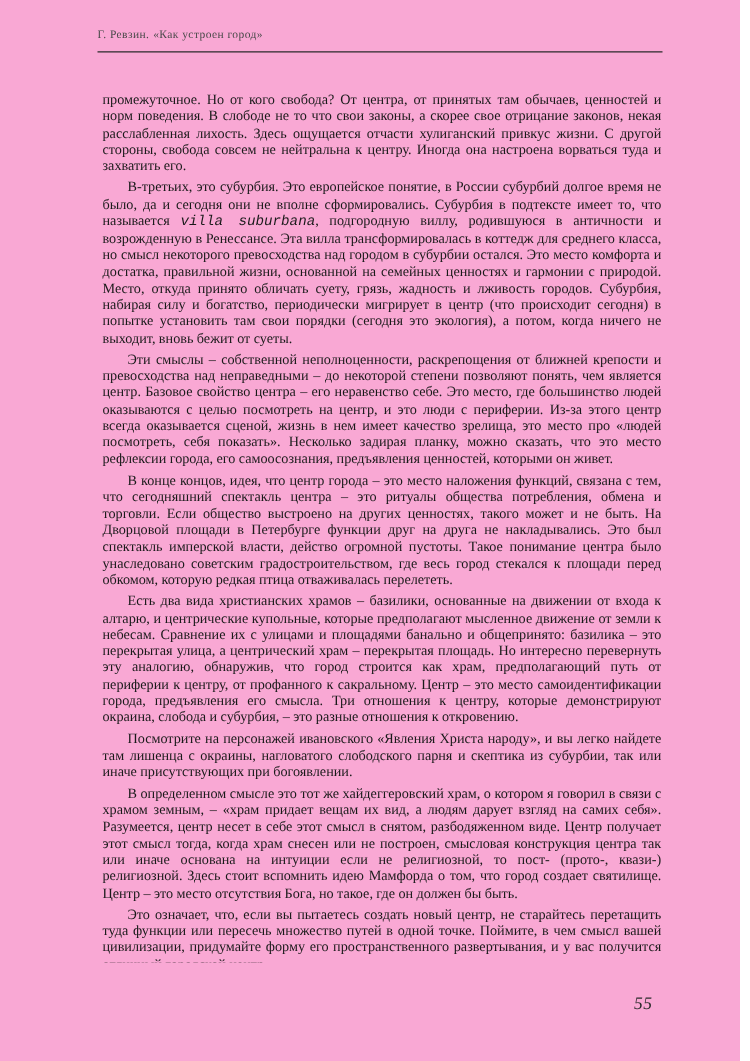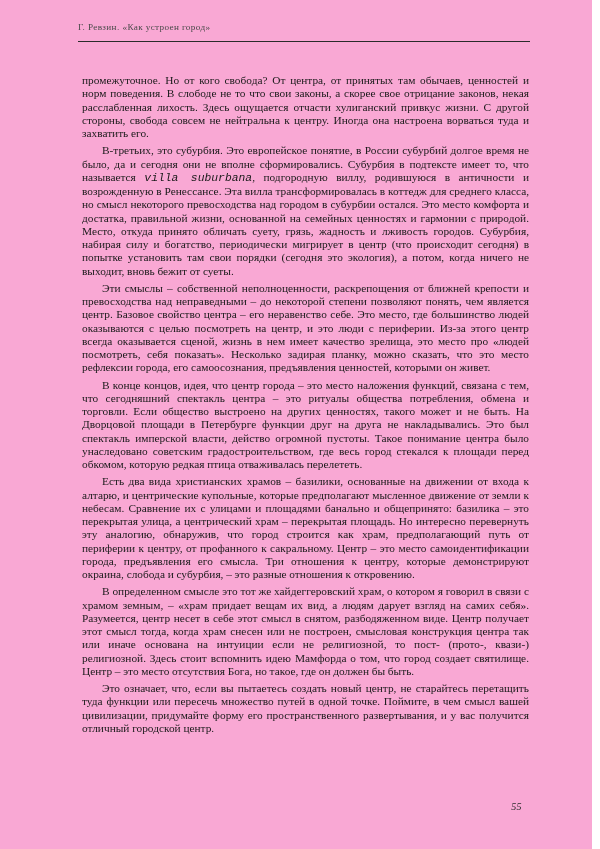--- a/index.html
+++ b/index.html
@@ -77,21 +77,21 @@
   .para i {
     font-style: italic;
     font-family: Liberation Mono, monospace;
   }
 
   
   .folio {
     position: absolute;
     right: 70px;
     bottom: 37px;
-    font-size: 10px;
+    font-size: 14px;
     color: #2b2b2b;
     letter-spacing: 0.4px;
     font-style: italic;
   }
 </style>
 </head>
 <body>
 
 <div class="page">
 
@@ -106,20 +106,21 @@
     <p class="para no-indent">промежуточное. Но от кого свобода? От центра, от принятых там обычаев, ценностей и норм поведения. В слободе не то что свои законы, а скорее свое отрицание законов, некая расслабленная лихость. Здесь ощущается отчасти хулиганский привкус жизни. С другой стороны, свобода совсем не нейтральна к центру. Иногда она настроена ворваться туда и захватить его.</p>
 
     <p class="para"><span>В-третьих, это субурбия. Это европейское понятие, в России субурбий долгое время не было, да и сегодня они не вполне сформировались. Субурбия в подтексте имеет то, что называется </span><i>villa suburbana</i><span>, подгородную виллу, родившуюся в античности и возрожденную в Ренессансе. Эта вилла трансформировалась в коттедж для среднего класса, но смысл некоторого превосходства над городом в субурбии остался. Это место комфорта и достатка, правильной жизни, основанной на семейных ценностях и гармонии с природой. Место, откуда принято обличать суету, грязь, жадность и лживость городов. Субурбия, набирая силу и богатство, периодически мигрирует в центр (что происходит сегодня) в попытке установить там свои порядки (сегодня это экология), а потом, когда ничего не выходит, вновь бежит от суеты.</span></p>
 
     <p class="para">Эти смыслы – собственной неполноценности, раскрепощения от ближней крепости и превосходства над неправедными – до некоторой степени позволяют понять, чем является центр. Базовое свойство центра – его неравенство себе. Это место, где большинство людей оказываются с целью посмотреть на центр, и это люди с периферии. Из-за этого центр всегда оказывается сценой, жизнь в нем имеет качество зрелища, это место про «людей посмотреть, себя показать». Несколько задирая планку, можно сказать, что это место рефлексии города, его самоосознания, предъявления ценностей, которыми он живет.</p>
 
     <p class="para">В конце концов, идея, что центр города – это место наложения функций, связана с тем, что сегодняшний спектакль центра – это ритуалы общества потребления, обмена и торговли. Если общество выстроено на других ценностях, такого может и не быть. На Дворцовой площади в Петербурге функции друг на друга не накладывались. Это был спектакль имперской власти, действо огромной пустоты. Такое понимание центра было унаследовано советским градостроительством, где весь город стекался к площади перед обкомом, которую редкая птица отваживалась перелететь.</p>
 
     <p class="para">Есть два вида христианских храмов – базилики, основанные на движении от входа к алтарю, и центрические купольные, которые предполагают мысленное движение от земли к небесам. Сравнение их с улицами и площадями банально и общепринято: базилика – это перекрытая улица, а центрический храм – перекрытая площадь. Но интересно перевернуть эту аналогию, обнаружив, что город строится как храм, предполагающий путь от периферии к центру, от профанного к сакральному. Центр – это место самоидентификации города, предъявления его смысла. Три отношения к центру, которые демонстрируют окраина, слобода и субурбия, – это разные отношения к откровению.</p>
 
+    <p class="para">Посмотрите на персонажей ивановского «Явления Христа народу», и вы легко найдете там лишенца с окраины, нагловатого слободского парня и скептика из субурбии, так или иначе присутствующих при богоявлении.</p>
 
     <p class="para">В определенном смысле это тот же хайдеггеровский храм, о котором я говорил в связи с храмом земным, – «храм придает вещам их вид, а людям дарует взгляд на самих себя». Разумеется, центр несет в себе этот смысл в снятом, разбодяженном виде. Центр получает этот смысл тогда, когда храм снесен или не построен, смысловая конструкция центра так или иначе основана на интуиции если не религиозной, то пост- (прото-, квази-) религиозной. Здесь стоит вспомнить идею Мамфорда о том, что город создает святилище. Центр – это место отсутствия Бога, но такое, где он должен бы быть.</p>
 
     <p class="para">Это означает, что, если вы пытаетесь создать новый центр, не старайтесь перетащить туда функции или пересечь множество путей в одной точке. Поймите, в чем смысл вашей цивилизации, придумайте форму его пространственного развертывания, и у вас получится отличный городской центр.</p>
 
   </div>
 
   <div class="folio">55</div>
 
 </div>

